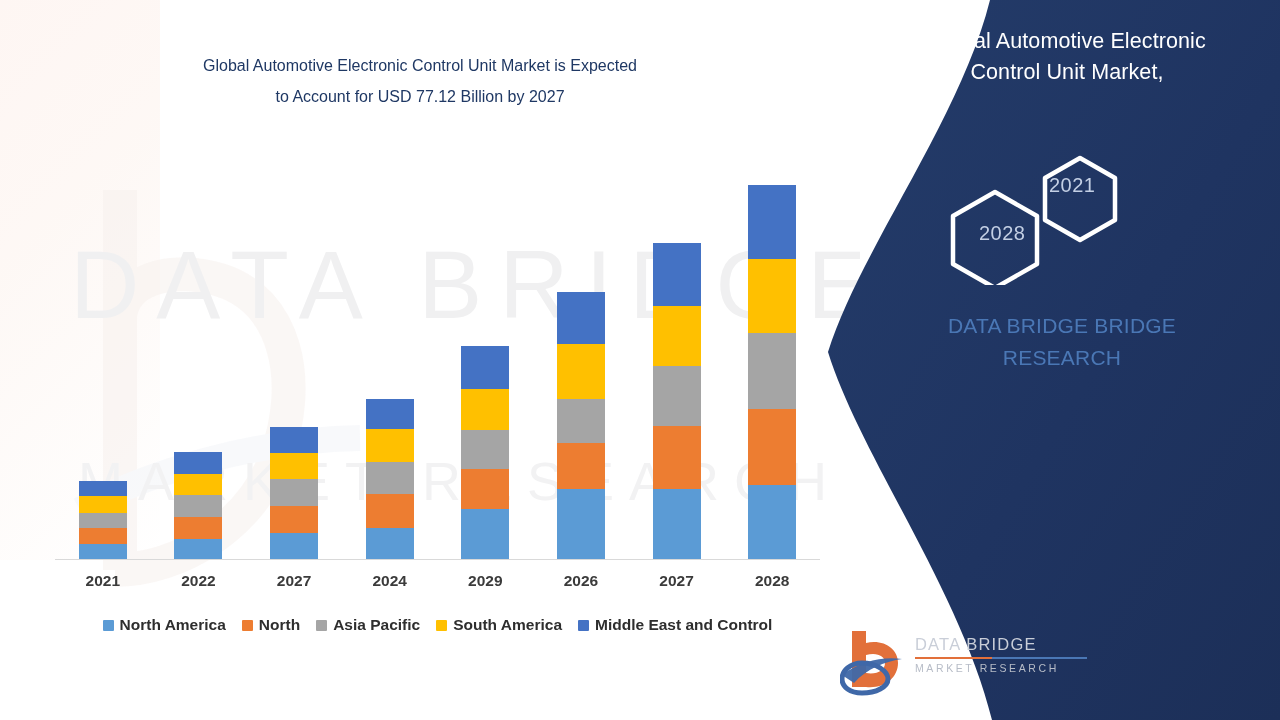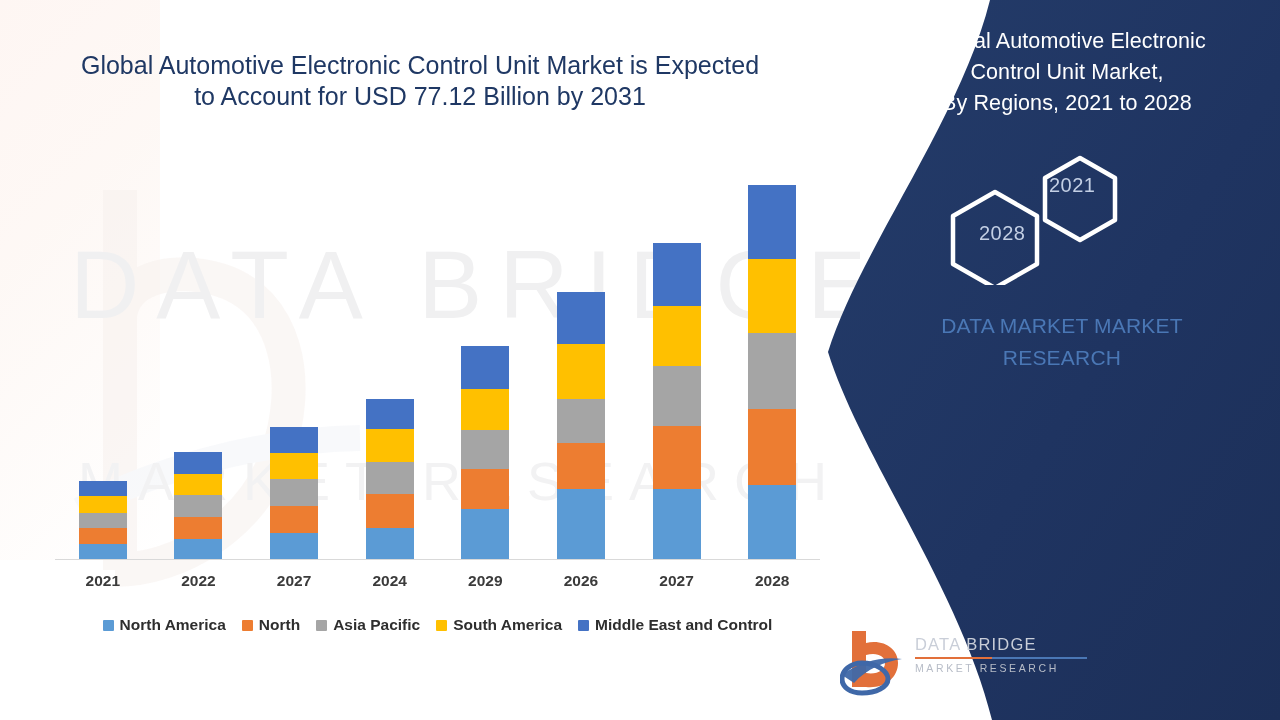--- a/index.html
+++ b/index.html
@@ -118,21 +118,21 @@
   }
 
   
   .chart-title {
     position: absolute;
     top: 50px;
     left: 40px;
     width: 760px;
     text-align: center;
     color: #1f3864;
-    font-size: 25px;
+    font-size: 16px;
     line-height: 31px;
   }
   .chart-title .t2 { display:block; }
 
   .watermark {
     position: absolute;
     left: 0;
     top: 0;
     width: 860px;
     height: 720px;
@@ -267,21 +267,21 @@
     <svg class="wm-b" viewBox="0 0 330 420">
       <path d="M60 20 L60 400 M60 150 C60 110 110 95 160 110 C225 130 245 210 215 290 C190 355 120 400 55 400" fill="none" stroke="#f7f1ee" stroke-width="34" stroke-linecap="butt"></path>
       <path d="M20 340 C90 300 200 270 300 268" fill="none" stroke="#f3f5f9" stroke-width="26"></path>
     </svg>
     <div class="wm-line1">DATA BRIDGE</div>
     <div class="wm-line2">MARKET RESEARCH</div>
   </div>
 
   <div class="chart-title">
     <span>Global Automotive Electronic Control Unit Market is Expected</span>
-    <span class="t2">to Account for USD 77.12 Billion by 2031</span>
+    <span class="t2">to Account for USD 77.12 Billion by 2027</span>
   </div>
 
   <div class="plot">
     <div class="bars" id="bars">
         <div class="bar-col">
           <div class="bar">
             <div class="seg" title="North America 2021: 15" style="height: 15px; background: rgb(91, 155, 213);"></div>
             <div class="seg" title="Europe 2021: 16" style="height: 16px; background: rgb(237, 125, 49);"></div>
             <div class="seg" title="Asia Pacific 2021: 15" style="height: 15px; background: rgb(165, 165, 165);"></div>
             <div class="seg" title="South America 2021: 17" style="height: 17px; background: rgb(255, 192, 0);"></div>
@@ -398,34 +398,33 @@
           <stop offset="100%" stop-color="#1c2f58"></stop>
         </linearGradient>
       </defs>
       <path d="M460,0 L170,0 C140,120 40,250 8,352 C40,455 140,590 172,720 L460,720 Z" fill="url(#navyGrad)"></path>
     </svg>
 
     <div class="panel-content">
       <div class="panel-title">
         <span>Global Automotive Electronic</span>
         <span class="l2">Control Unit Market,</span>
-        <span class="l2">By Regions, 2021 to 2028</span>
       </div>
 
       <div class="hex-wrap">
         <svg viewBox="0 0 200 135" width="200" height="135">
           <polygon points="143,8 178,28 178,70 143,90 108,70 108,28" fill="none" stroke="#ffffff" stroke-width="4.5" stroke-linejoin="round"></polygon>
           <polygon points="58,42 100,66 100,114 58,138 16,114 16,66" fill="none" stroke="#ffffff" stroke-width="4.5" stroke-linejoin="round"></polygon>
         </svg>
         <div class="hex-label y2021">2021</div>
         <div class="hex-label y2028">2028</div>
       </div>
 
       <div class="brand-lines">
-        <div>DATA MARKET MARKET</div>
+        <div>DATA BRIDGE BRIDGE</div>
         <div>RESEARCH</div>
       </div>
 
       <div class="logo">
         <svg width="70" height="72" viewBox="0 0 70 72">
           <path d="M12 6 L26 6 L26 62 L12 62 Z" fill="#e2703a"></path>
           <path d="M26 18 C44 14 58 24 58 38 C58 53 44 64 26 62 L26 48 C37 50 45 45 45 38 C45 31 37 27 26 30 Z" fill="#e2703a"></path>
           <path d="M2 50 C20 36 44 31 62 34 C46 36 26 44 14 58 Z" fill="#3f68a8" opacity="0.95"></path>
           <path d="M22 38 C36 38 48 46 48 54 C48 62 36 68 22 68 C10 68 2 62 2 54 C2 46 10 38 22 38 Z" fill="none" stroke="#3f68a8" stroke-width="5"></path>
         </svg>

